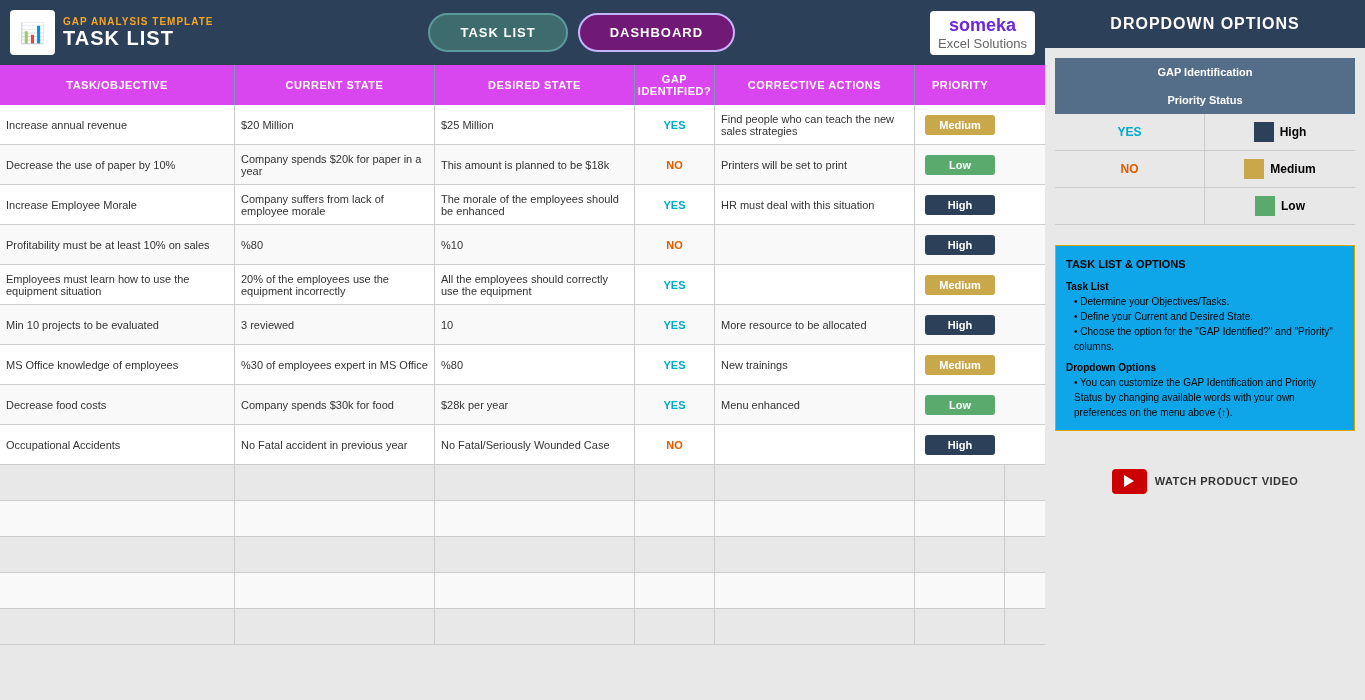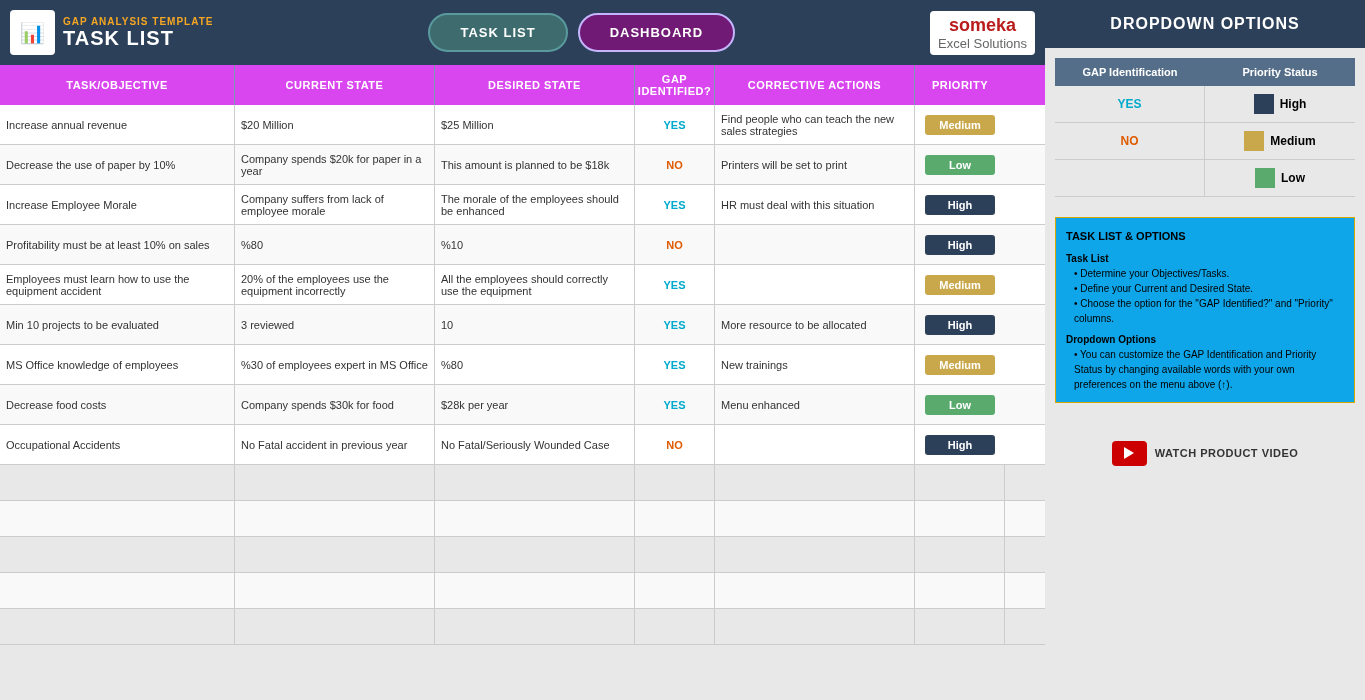--- a/index.html
+++ b/index.html
@@ -14,21 +14,21 @@
     .header-logo { display: flex; align-items: center; gap: 8px; margin-right: 20px; }
     .logo-icon { width: 45px; height: 45px; background: #fff; border-radius: 4px; display: flex; align-items: center; justify-content: center; font-size: 20px; }
     .header-text { display: flex; flex-direction: column; }
     .header-subtitle { color: #f5a623; font-size: 10px; font-weight: bold; letter-spacing: 1px; }
     .header-title { color: #fff; font-size: 20px; font-weight: bold; letter-spacing: 1px; }
     .header-nav { display: flex; gap: 10px; flex: 1; justify-content: center; }
     .nav-btn { padding: 10px 30px; border: none; border-radius: 25px; font-size: 13px; font-weight: bold; cursor: pointer; letter-spacing: 1px; }
     .nav-btn-task { background: #3d6b6e; color: #fff; border: 2px solid #5a9a9e; }
     .nav-btn-dashboard { background: #701a75; color: #fff; border: 2px solid #c4b5fd; }
     .header-brand { margin-left: auto; background: white; border-radius: 4px; padding: 4px 8px; display: flex; flex-direction: column; align-items: center; }
-    .brand-name { font-size: 18px; font-weight: bold; color: #b91c1c; }
+    .brand-name { font-size: 18px; font-weight: bold; color: #6d28d9; }
     .brand-sub { font-size: 13px; color: #666; }
 
     
     .table-header { background: #d946ef; display: grid; grid-template-columns: 235px 200px 200px 80px 200px 90px; }
     .th { color: white; font-weight: bold; font-size: 11px; text-align: center; padding: 8px 4px; border-right: 1px solid #7a99b0; text-transform: uppercase; letter-spacing: 0.5px; display: flex; align-items: center; justify-content: center; }
     .th:last-child { border-right: none; }
 
     
     .table-body { flex: 1; overflow-y: auto; }
     .table-row { display: grid; grid-template-columns: 235px 200px 200px 80px 200px 90px; border-bottom: 1px solid #ccc; min-height: 40px; }
@@ -42,21 +42,21 @@
     .gap-no { color: #e05a00; font-weight: bold; }
     .priority-cell { display: flex; align-items: center; justify-content: center; }
     .priority-badge { padding: 4px 10px; border-radius: 3px; color: white; font-weight: bold; font-size: 11px; width: 70px; text-align: center; }
     .priority-high { background: #2d4059; }
     .priority-medium { background: #c9a84c; }
     .priority-low { background: #5aaa6e; }
 
     
     .right-header { background: #2d4059; color: white; text-align: center; padding: 15px; font-size: 16px; font-weight: bold; letter-spacing: 1px; }
     .dropdown-table { margin: 10px; }
-    .dropdown-header { display: grid; grid-template-columns: 1fr 1fr; background: #546e8a; }
+    .dropdown-header { display: grid; grid-template-columns: 1fr; background: #546e8a; }
     .dh { color: white; font-weight: bold; font-size: 11px; text-align: center; padding: 8px 4px; }
     .dropdown-row { display: grid; grid-template-columns: 1fr 1fr; border-bottom: 1px solid #ccc; }
     .dd { padding: 8px 4px; text-align: center; font-size: 12px; font-weight: bold; display: flex; align-items: center; justify-content: center; border-right: 1px solid #ccc; }
     .dd:last-child { border-right: none; }
     .dd-yes { color: #00aacc; }
     .dd-no { color: #e05a00; }
     .dd-color { width: 20px; height: 20px; margin-right: 6px; }
     .color-dark { background: #2d4059; }
     .color-medium { background: #c9a84c; }
     .color-low { background: #5aaa6e; }
@@ -151,21 +151,21 @@
       <div class="td">%10</div>
       <div class="td td-gap td-center">
         <span class="gap-no">NO</span>
       </div>
       <div class="td"></div>
       <div class="td priority-cell">
         <span class="priority-badge priority-high">High</span>
       </div>
     </div>
         <div class="table-row">
-      <div class="td">Employees must learn how to use the equipment accident</div>
+      <div class="td">Employees must learn how to use the equipment situation</div>
       <div class="td">20% of the employees use the equipment incorrectly</div>
       <div class="td">All the employees should correctly use the equipment</div>
       <div class="td td-gap td-center">
         <span class="gap-yes">YES</span>
       </div>
       <div class="td"></div>
       <div class="td priority-cell">
         <span class="priority-badge priority-medium">Medium</span>
       </div>
     </div>

